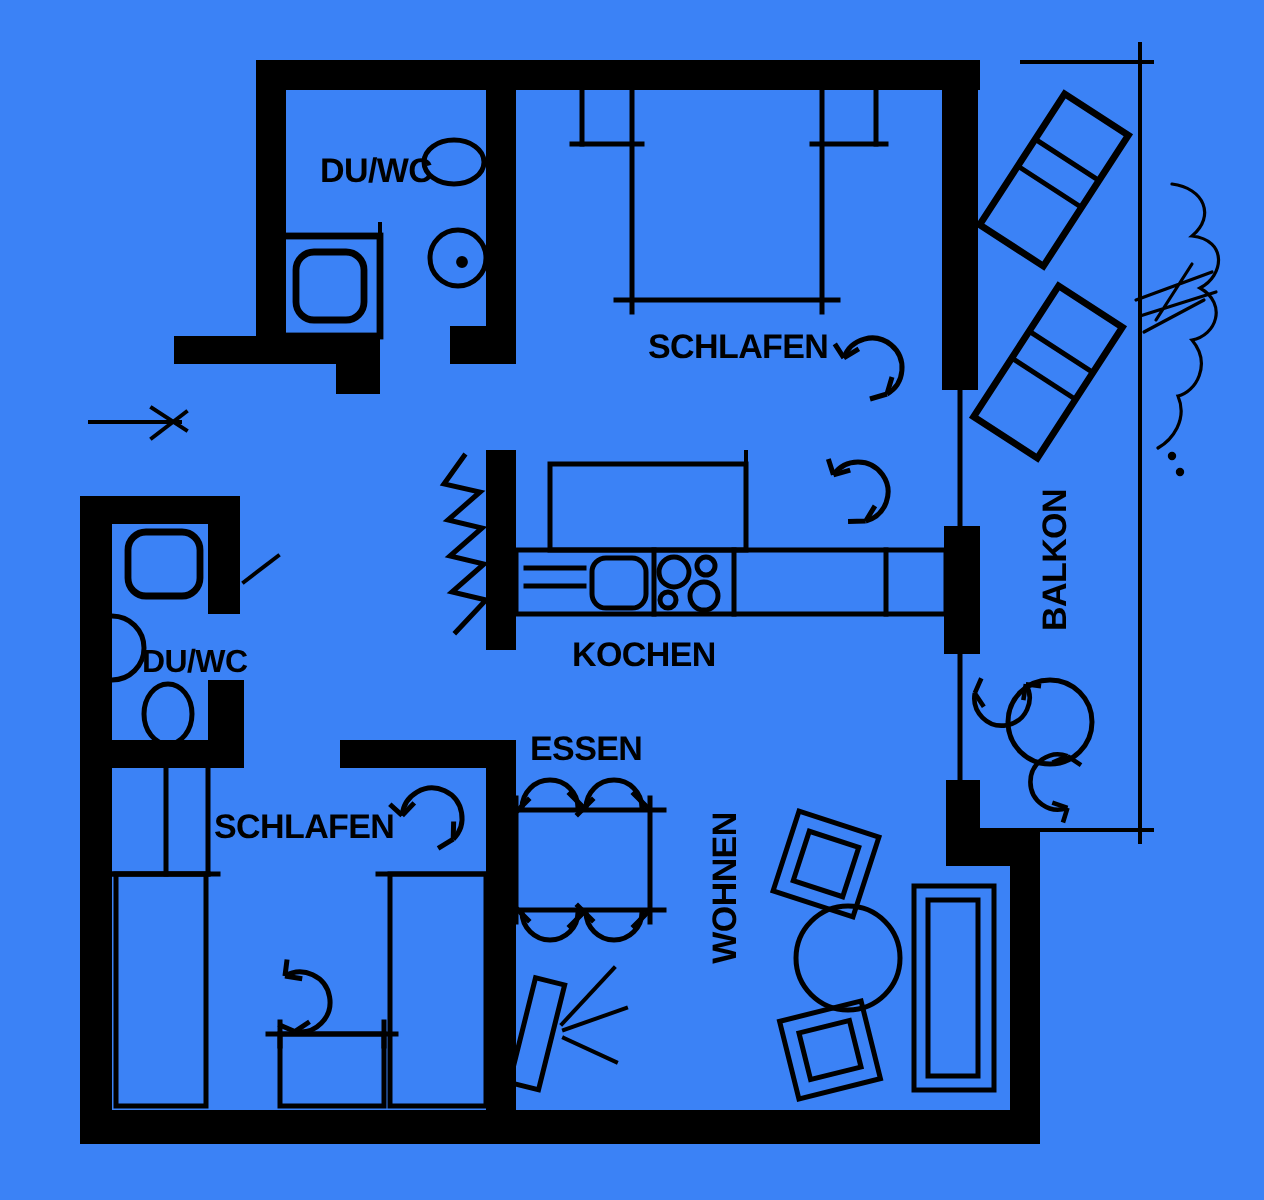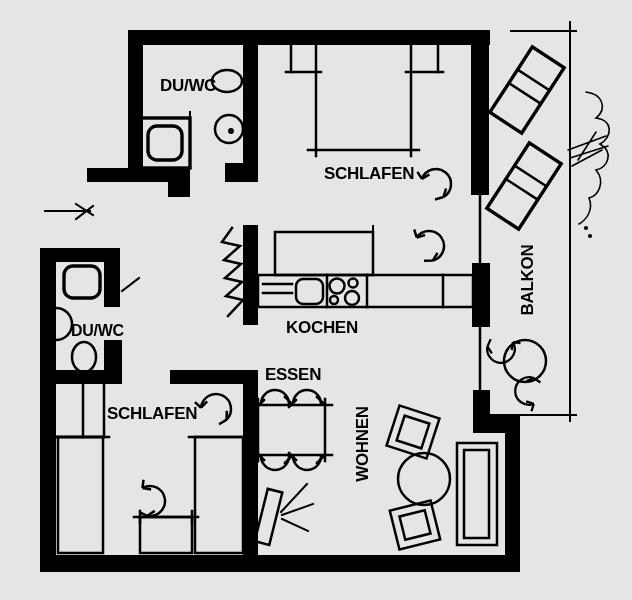--- a/index.html
+++ b/index.html
@@ -1,16 +1,16 @@
 <!DOCTYPE html>
 <html><head>
 <meta charset="utf-8">
 <style>
   html,body{margin:0;padding:0;background:#ffffff;}
-  .plan-wrap{width:632px;height:600px;background:#e5e5e5;position:relative;overflow:hidden;}
+  .plan-wrap{width:632px;height:600px;background:#3b82f6;position:relative;overflow:hidden;}
   svg{display:block;}
   text{font-family:"Liberation Sans", sans-serif;font-weight:bold;fill:#000;letter-spacing:-0.3px;}
   .wall{fill:#000;stroke:none;}
   .furn{fill:none;stroke:#000;stroke-width:2.5;stroke-linecap:square;}
   .furn-thick{fill:none;stroke:#000;stroke-width:3.4;stroke-linecap:square;}
   .thin{fill:none;stroke:#000;stroke-width:2;stroke-linecap:square;}
   .sketch{fill:none;stroke:#000;stroke-width:1.6;stroke-linecap:round;}
 </style>
 </head>
 <body>

